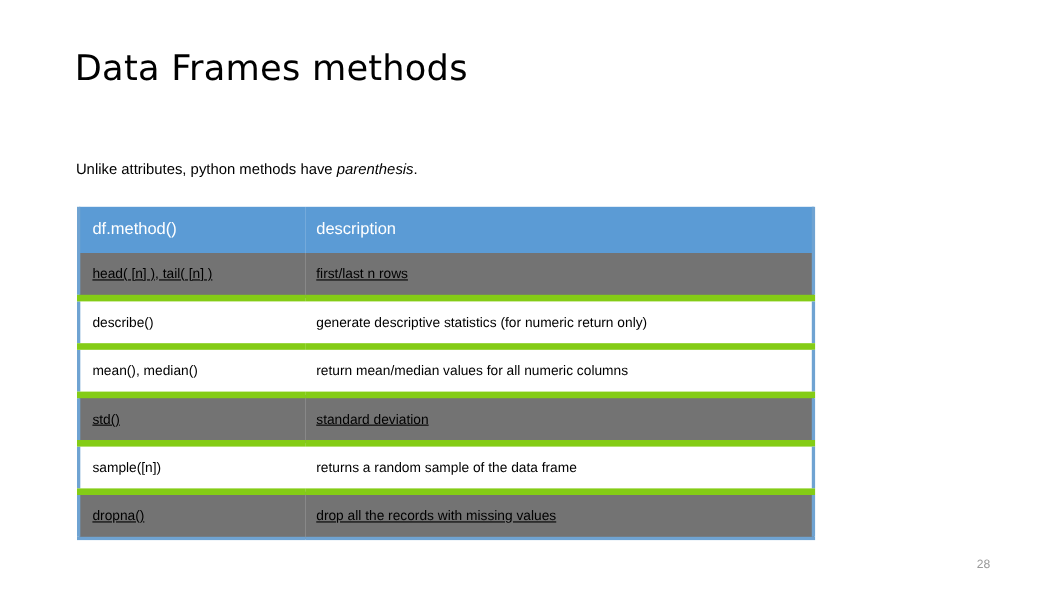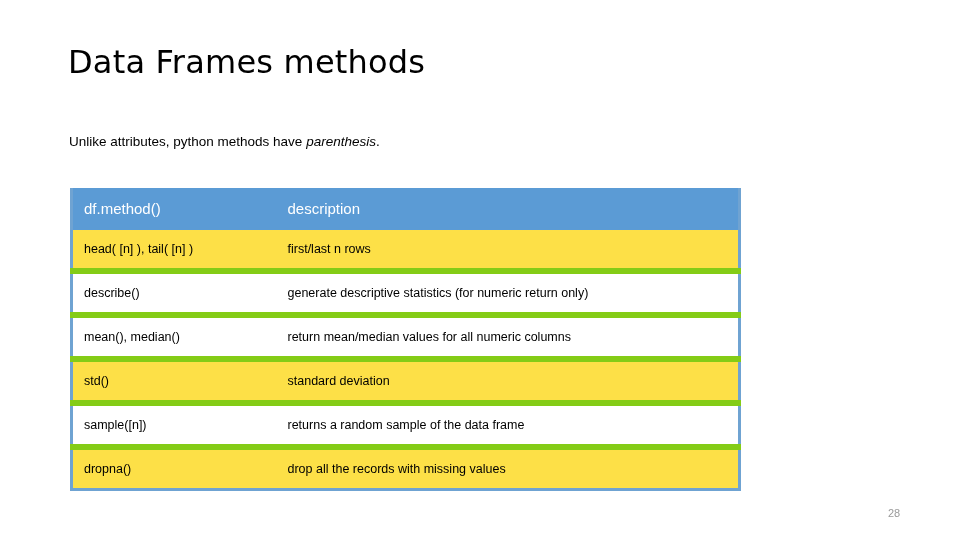--- a/index.html
+++ b/index.html
@@ -41,21 +41,21 @@
   .intro {
     position: absolute;
     left: 69px;
     top: 132px;
     width: 830px;
     font-family: "Liberation Sans", sans-serif;
     font-size: 13.5px;
     line-height: 20px;
     color: #000000;
   }
-  .intro .line { display: block; white-space: nowrap; }
+  .intro .line { display: block; white-space: nowrap; margin-top: 12px; }
   .intro em {
     font-style: italic;
   }
   .code-inline {
     font-family: "Liberation Mono", "DejaVu Sans Mono", monospace;
     font-weight: bold;
     font-size: 13.5px;
     color: #1F4E6B;
     letter-spacing: 0.5px;
   }
@@ -90,21 +90,21 @@
     color: #000000;
     text-align: left;
     padding: 11px 0 11px 11px;
     border-top: 6px solid #84cc16;
     border-bottom: 2px solid #7DA9CF;
     vertical-align: middle;
     line-height: 16px;
   }
   .methods-table tbody td.td-desc { padding-left: 10px; }
 
-  .methods-table tbody tr.band td { background: #fde047; }
+  .methods-table tbody tr.band td { background: #737373; text-decoration: underline; }
   .methods-table tbody tr.plain td { background: #FFFFFF; }
 
   .methods-table tbody tr:first-child td { border-top: none; }
   .methods-table tbody tr:last-child td { border-bottom: 3px solid #6FA3D2; }
 
   
   .methods-table tbody tr.h-a td { height: 14px; }
   .methods-table tbody tr.h-b td { height: 16px; }
 
   

